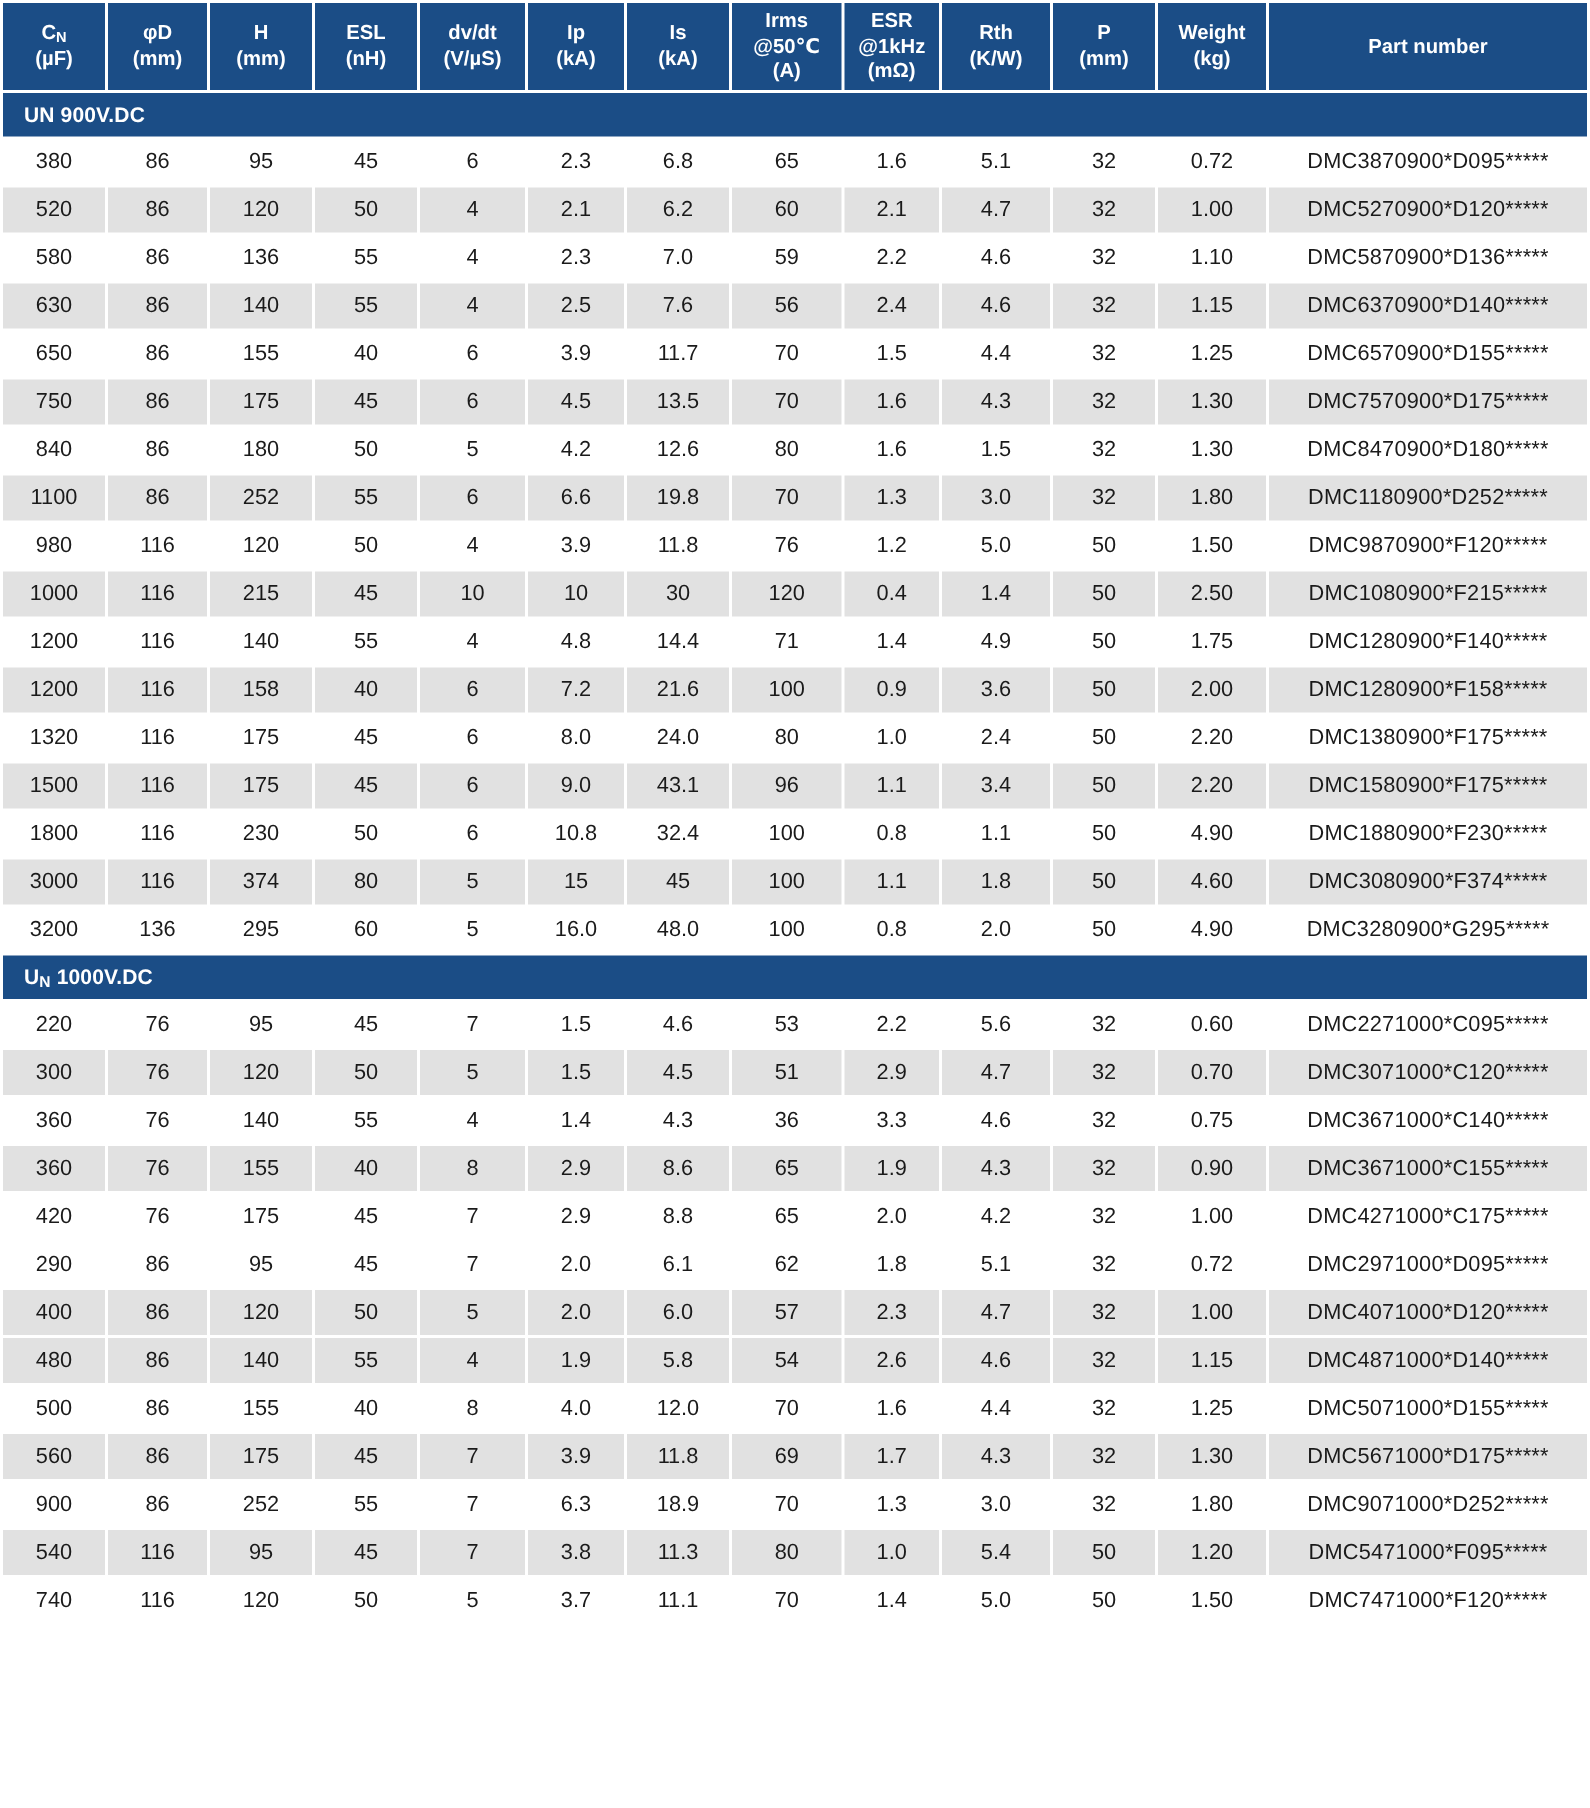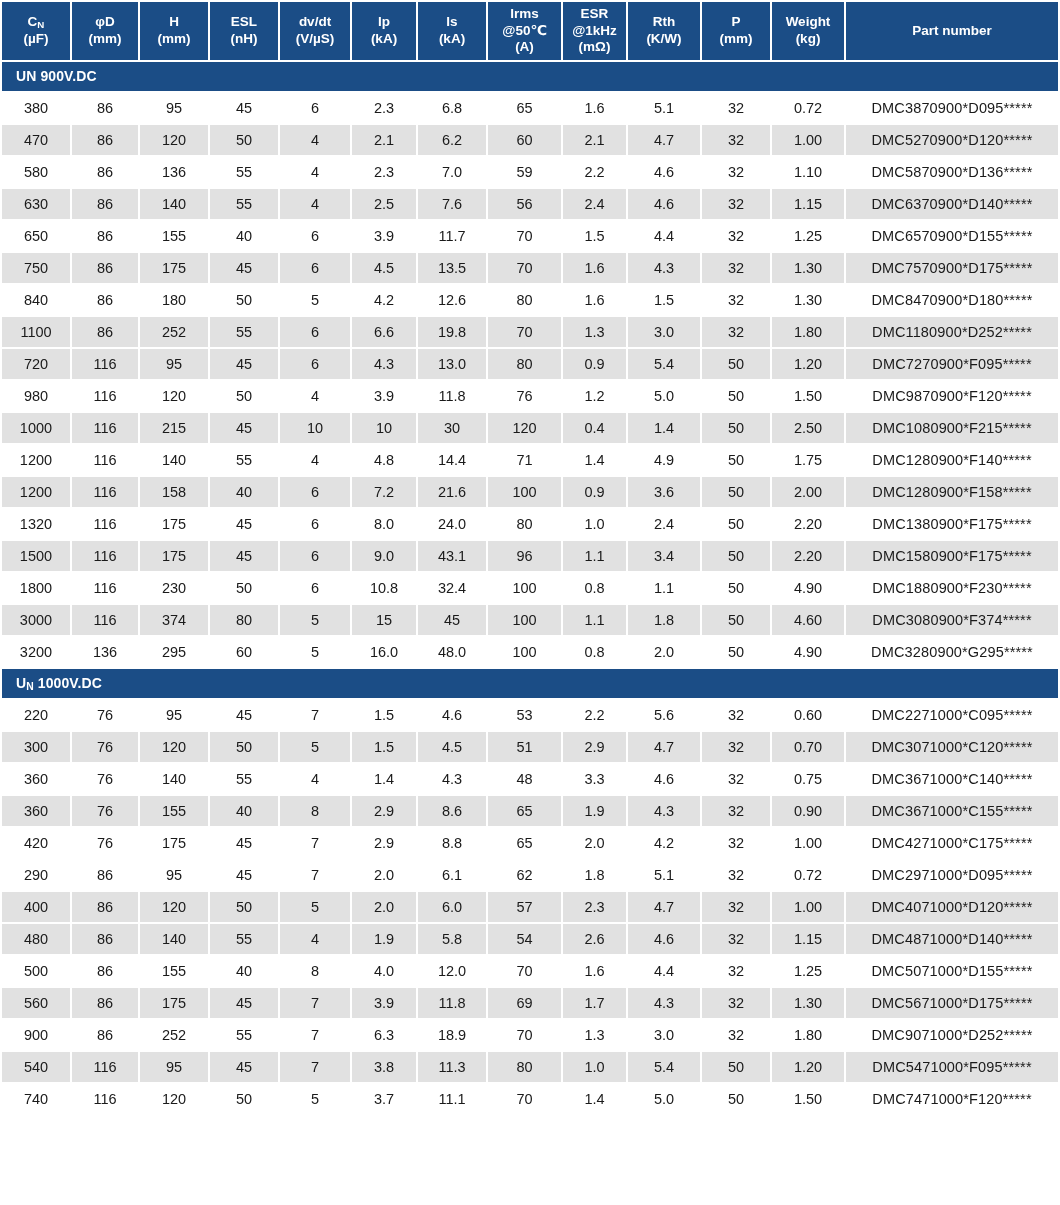--- a/index.html
+++ b/index.html
@@ -136,21 +136,21 @@
         <td>2.3</td>
         <td>6.8</td>
         <td>65</td>
         <td>1.6</td>
         <td>5.1</td>
         <td>32</td>
         <td>0.72</td>
         <td class="partno">DMC3870900*D095*****</td>
       </tr>
       <tr class="data-row shaded">
-        <td>470</td>
+        <td>520</td>
         <td>86</td>
         <td>120</td>
         <td>50</td>
         <td>4</td>
         <td>2.1</td>
         <td>6.2</td>
         <td>60</td>
         <td>2.1</td>
         <td>4.7</td>
         <td>32</td>
@@ -239,35 +239,20 @@
         <td>55</td>
         <td>6</td>
         <td>6.6</td>
         <td>19.8</td>
         <td>70</td>
         <td>1.3</td>
         <td>3.0</td>
         <td>32</td>
         <td>1.80</td>
         <td class="partno">DMC1180900*D252*****</td>
-      </tr>
-      <tr class="data-row shaded">
-        <td>720</td>
-        <td>116</td>
-        <td>95</td>
-        <td>45</td>
-        <td>6</td>
-        <td>4.3</td>
-        <td>13.0</td>
-        <td>80</td>
-        <td>0.9</td>
-        <td>5.4</td>
-        <td>50</td>
-        <td>1.20</td>
-        <td class="partno">DMC7270900*F095*****</td>
       </tr>
       <tr class="data-row plain">
         <td>980</td>
         <td>116</td>
         <td>120</td>
         <td>50</td>
         <td>4</td>
         <td>3.9</td>
         <td>11.8</td>
         <td>76</td>
@@ -431,21 +416,21 @@
         <td class="partno">DMC3071000*C120*****</td>
       </tr>
       <tr class="data-row plain">
         <td>360</td>
         <td>76</td>
         <td>140</td>
         <td>55</td>
         <td>4</td>
         <td>1.4</td>
         <td>4.3</td>
-        <td>48</td>
+        <td>36</td>
         <td>3.3</td>
         <td>4.6</td>
         <td>32</td>
         <td>0.75</td>
         <td class="partno">DMC3671000*C140*****</td>
       </tr>
       <tr class="data-row shaded">
         <td>360</td>
         <td>76</td>
         <td>155</td>

